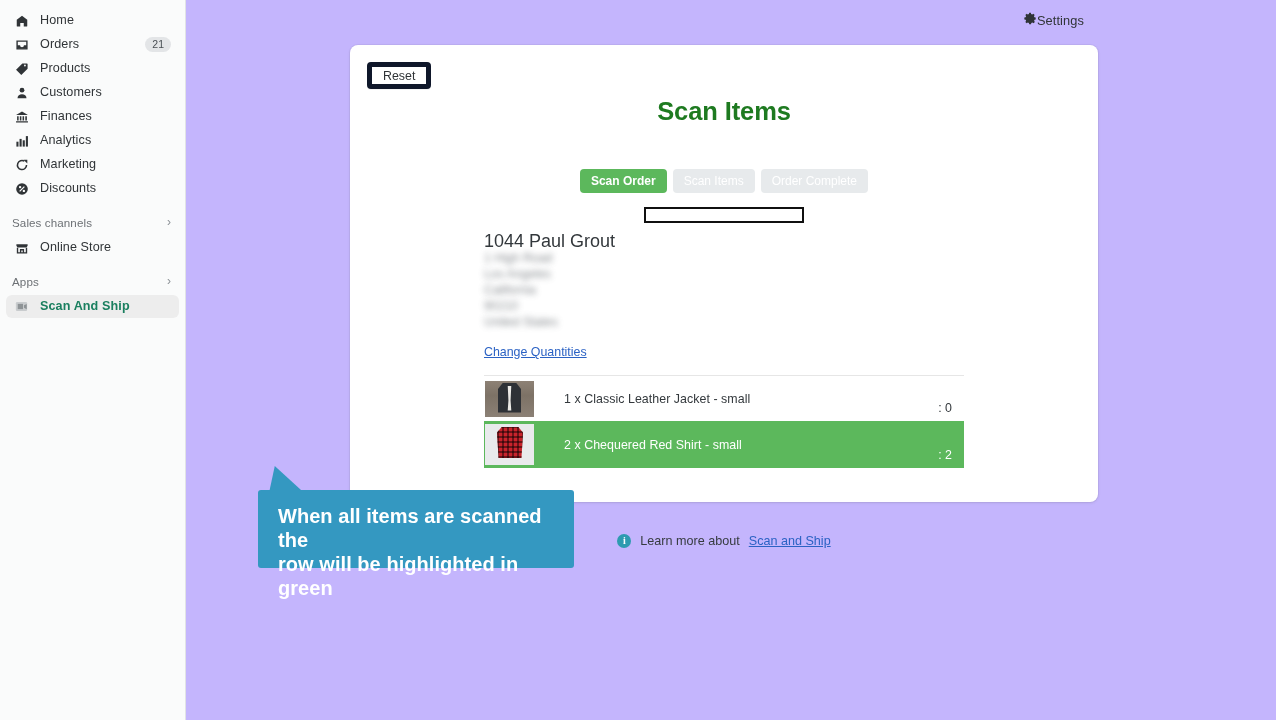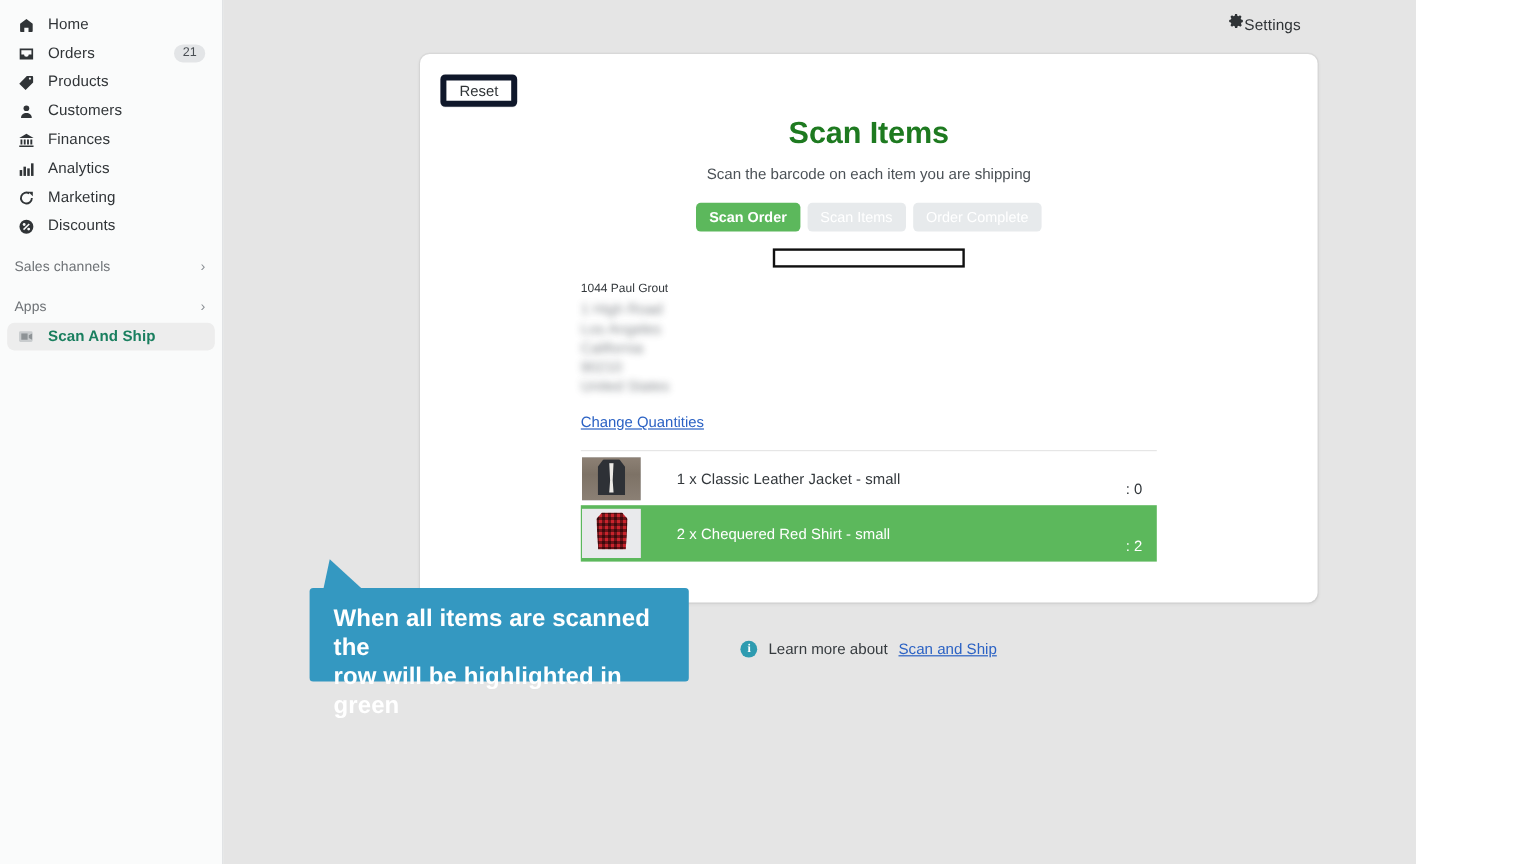--- a/index.html
+++ b/index.html
@@ -8,23 +8,23 @@
     width: 1280px;
     height: 720px;
     overflow: hidden;
     background: #ffffff;
     font-family: "Liberation Sans", sans-serif;
     -webkit-font-smoothing: antialiased;
   }
 
   #app {
     position: relative;
-    width: 1180px;
+    width: 1276px;
     height: 720px;
-    background: #e5e5e5;
+    background: #c4b5fd;
     text-decoration: underline;
   }
 
   
   .sidebar {
     position: absolute;
     left: 0; top: 0;
     width: 186px;
     height: 720px;
     background: #fafbfb;
@@ -223,21 +223,21 @@
     outline: none;
   }
 
   
   .address {
     position: absolute;
     left: 134px;
     top: 188px;
   }
   .addr-name {
-    font-size: 10px;
+    font-size: 18px;
     color: #33383c;
     line-height: 16px;
     margin-bottom: 1px;
   }
   .addr-line {
     font-size: 12.3px;
     color: #5a6066;
     line-height: 16px;
     filter: blur(3.1px);
     opacity: .72;
@@ -475,20 +475,29 @@
           </svg>
       </span>
       <span class="nav-label">Discounts</span>
     </div>
 
     <div class="nav-section">
       <span class="nav-section-label">Sales channels</span>
       <span class="chev">›</span>
     </div>
 
+    <div class="nav-item">
+      <span class="nav-ico">
+        <svg width="14" height="14" viewBox="0 0 20 20">
+            <path fill="#303437" d="M2 4.5h16v2.2l-1.6 2.6H3.6L2 6.7V4.5z"></path>
+            <path fill="none" stroke="#303437" stroke-width="2" d="M3.6 9.8V17h12.8V9.8M8 17v-4.4h4V17"></path>
+          </svg>
+      </span>
+      <span class="nav-label">Online Store</span>
+    </div>
 
     <div class="nav-section">
       <span class="nav-section-label">Apps</span>
       <span class="chev">›</span>
     </div>
 
     <div class="nav-item active">
       <span class="nav-ico">
         <svg width="15" height="15" viewBox="0 0 20 20">
             <rect x="2.5" y="4" width="15" height="12" rx="1.6" fill="#c9ccce"></rect>
@@ -509,21 +518,20 @@
       </span>
       <span class="settings-label">Settings</span>
     </div>
   </div>
 
   <section class="card">
 
     <button class="reset-btn">Reset</button>
 
     <h1 class="card-title">Scan Items</h1>
-    <p class="card-sub">Scan the barcode on each item you are shipping</p>
 
     <div class="steps">
       <button class="step-btn active">Scan Order</button>
       <button class="step-btn disabled">Scan Items</button>
       <button class="step-btn disabled">Order Complete</button>
     </div>
 
     <div class="barcode-wrap">
       <input class="barcode-input" type="text" autofocus="" placeholder="" style="">
     </div>

